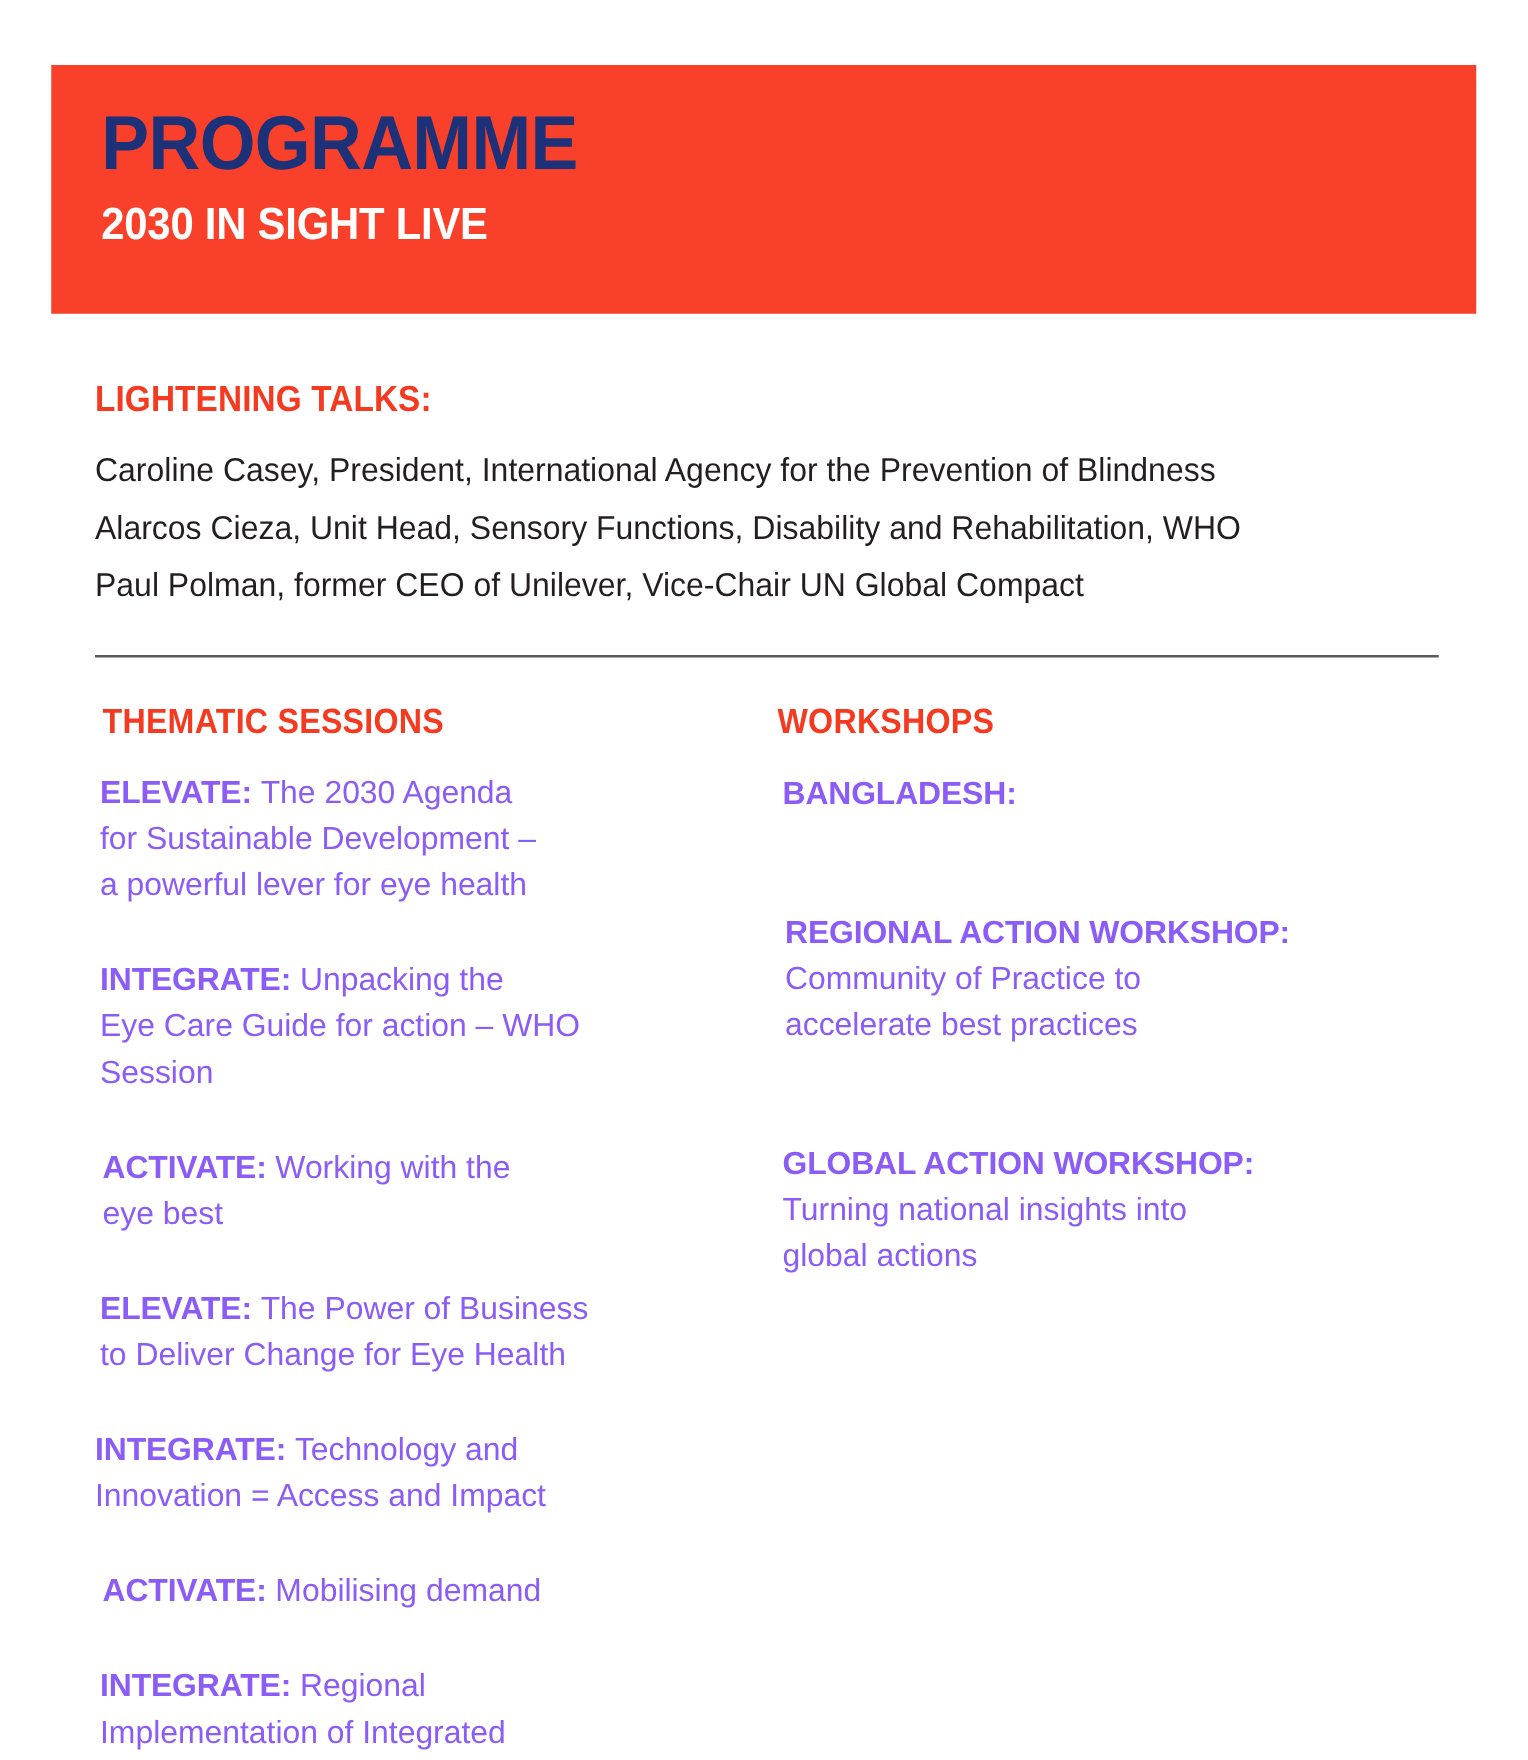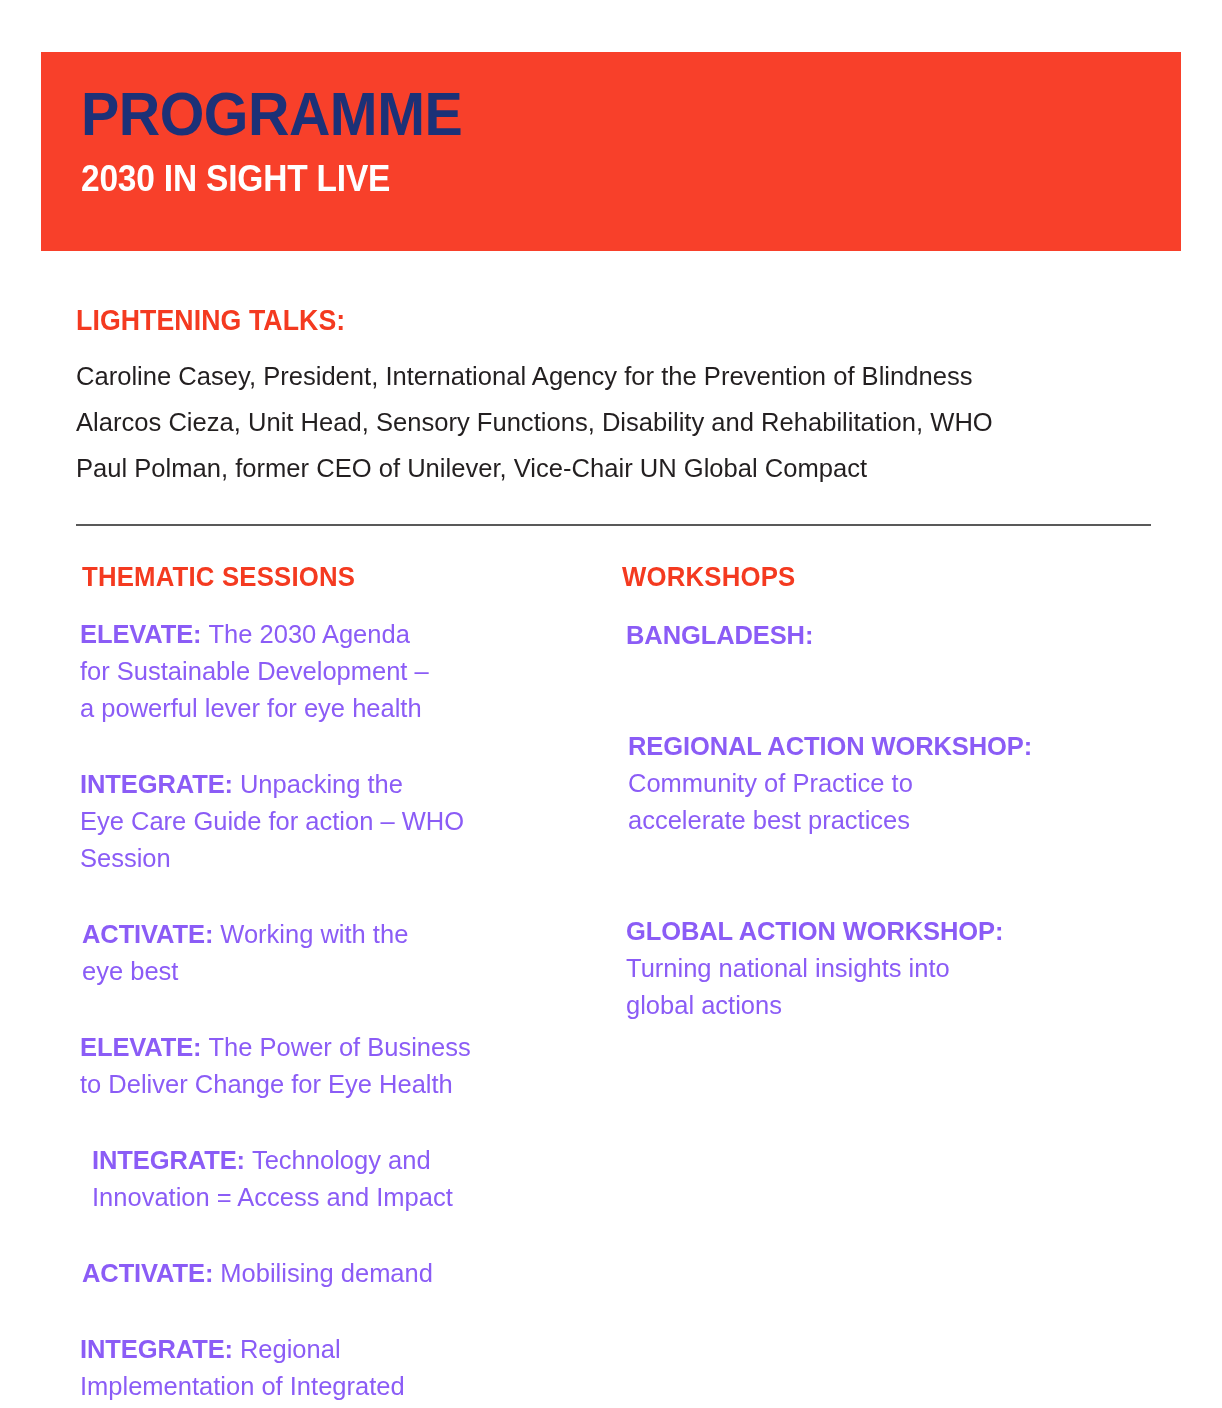--- a/index.html
+++ b/index.html
@@ -128,21 +128,21 @@
   }
   .col-heading.indent-1 { margin-left: 6px; }
 
   .entry {
     margin-top: 23px;
     font-size: 25.5px;
     line-height: 37px;
     color: #8b5cf6;
   }
   .entry.gap-big { margin-top: 39px; }
-  .entry.ind-a  { margin-left: 16px; }
+  .entry.ind-a  { margin-left: 0px; }
   .entry.ind-b  { margin-left: 4px; }
   .entry.ind-c  { margin-left: 6px; }
   .entry .lead {
     font-weight: bold;
     letter-spacing: -0.1px;
   }
   .entry .body-text { font-weight: normal; }
   .entry .line { display: block; white-space: nowrap; }
 
   

